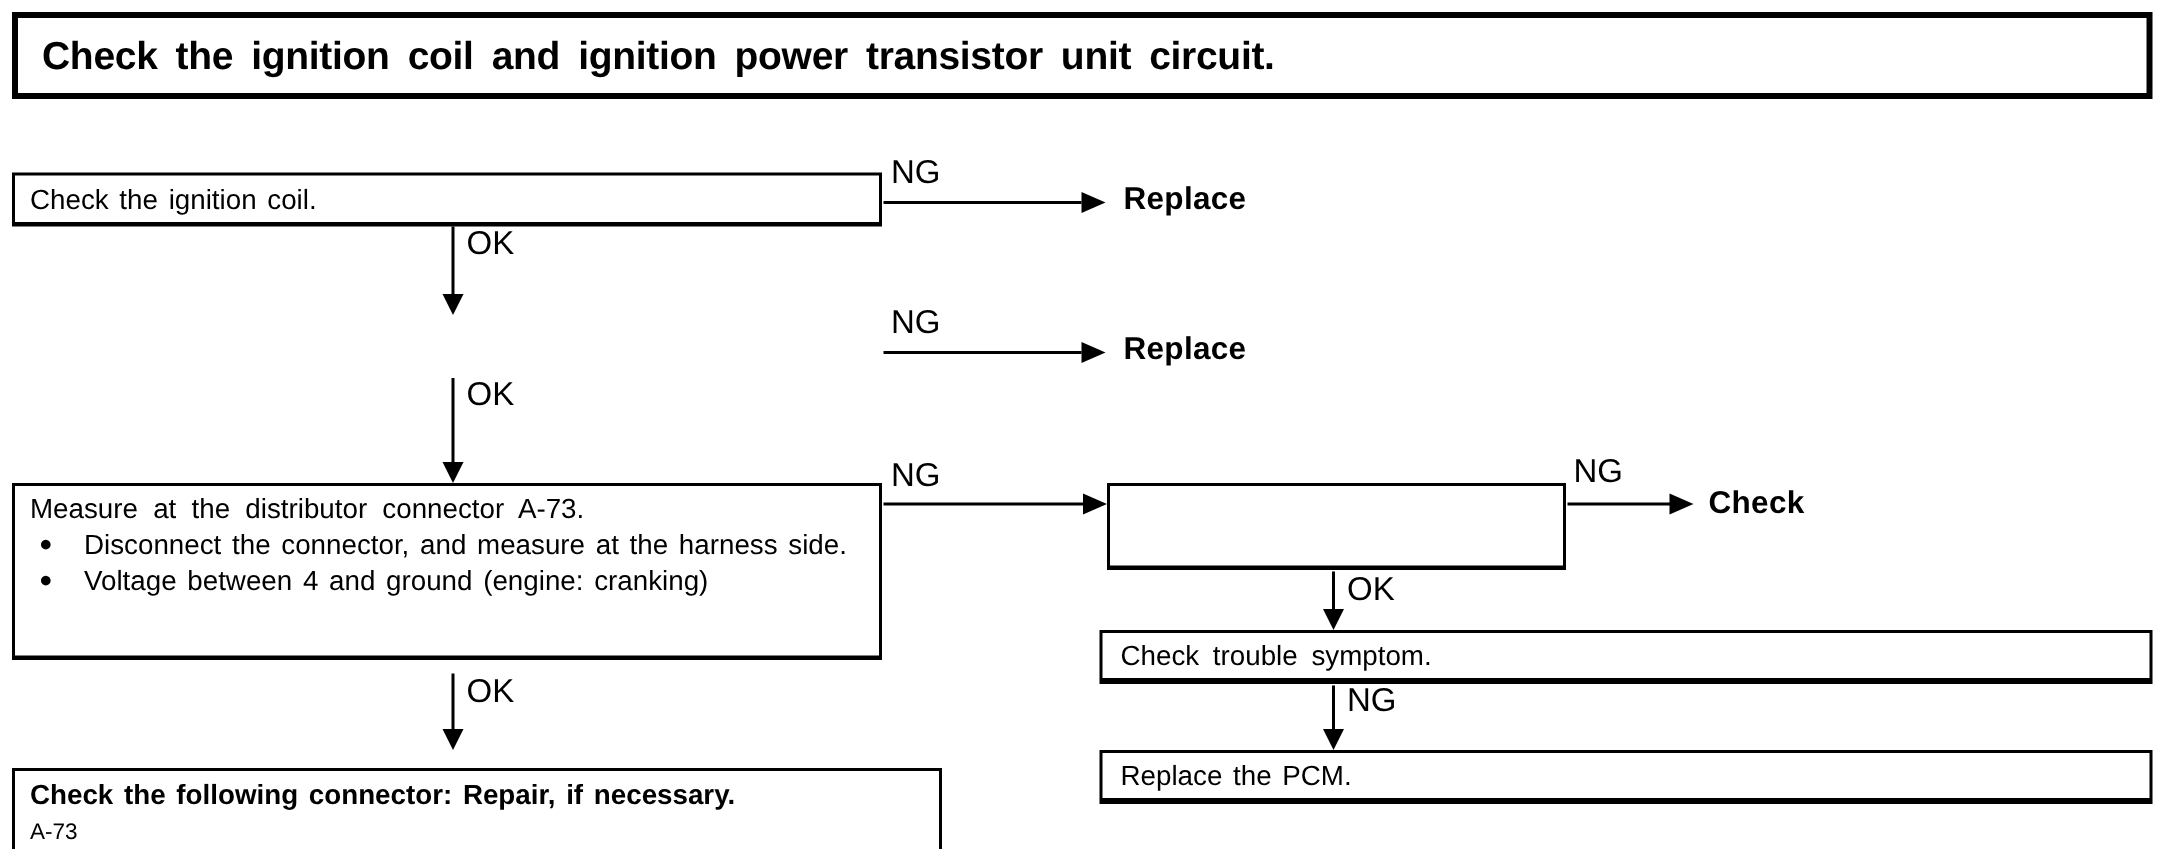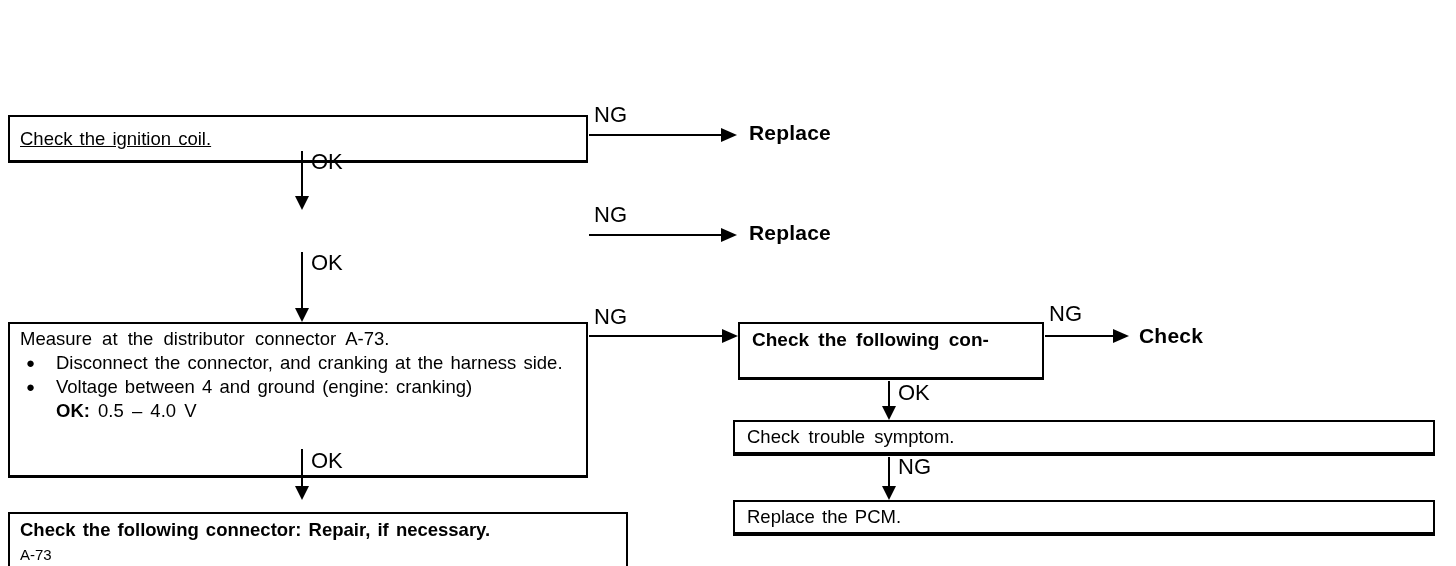--- a/index.html
+++ b/index.html
@@ -23,23 +23,23 @@
     left:8px;top:8px;width:1427px;height:58px;
     border-width:4px;
     display:flex;align-items:center;
     padding-left:16px;
   }
   #title-box .t{
     font-size:26px;font-weight:bold;word-spacing:5px;letter-spacing:-0.2px;
     white-space:nowrap;
   }
   .node-text{font-size:18.5px;word-spacing:2px;}
-  #node-coil{left:8px;top:115px;width:580px;height:48px;display:flex;align-items:center;padding:0 10px;text-decoration:underline;}
+  #node-coil{left:8px;top:115px;width:580px;height:36px;display:flex;align-items:center;padding:0 10px;}
   #node-transistor{left:8px;top:211px;width:580px;height:40px;display:flex;align-items:center;padding:0 10px;}
-  #node-measure{left:8px;top:322px;width:580px;height:156px;padding:3px 10px;line-height:24px;}
+  #node-measure{left:8px;top:322px;width:580px;height:118px;padding:3px 10px;line-height:24px;}
   #node-measure .m-title{font-size:18.5px;word-spacing:5px;}
   .brow{display:flex;}
   .brow .dot{width:36px;padding-left:6px;font-size:15px;box-sizing:border-box;}
   .brow .btxt{width:512px;font-size:18.5px;word-spacing:2px;}
   .okline{margin-left:36px;font-size:18.5px;word-spacing:3px;}
   .okline .b{font-weight:bold;}
   #node-a73{left:8px;top:512px;width:620px;height:58px;padding:3px 10px;line-height:25px;box-sizing:border-box;}
   #node-a73 .l1{font-size:18.5px;font-weight:bold;word-spacing:2px;white-space:nowrap;}
   #node-a73 .l2{font-size:15px;}
   #node-a77{left:738px;top:322px;width:306px;height:58px;padding:3px 12px;line-height:25px;}
@@ -60,49 +60,47 @@
     border-top:14px solid #000;}
   
   .edge-label{position:absolute;font-size:22px;line-height:1;white-space:nowrap;}
   .terminal{position:absolute;font-size:21px;font-weight:bold;line-height:1;white-space:nowrap;letter-spacing:0.2px;}
 </style>
 </head>
 <body>
 
 <div id="stage">
 
+  <div class="box" id="title-box">
+    <span class="t">Check the ignition coil and ignition power transistor unit circuit.</span>
+  </div>
 
   <div class="box" id="node-coil">
     <span class="node-text">Check the ignition coil.</span>
   </div>
 
 
   <div class="box" id="node-measure">
     <div class="m-title">Measure at the distributor connector A-73.</div>
     <div class="brow">
       <span class="dot">●</span>
-      <span class="btxt">Disconnect the connector, and cranking at the harness side.</span>
+      <span class="btxt">Disconnect the connector, and measure at the harness side.</span>
     </div>
     <div class="brow">
       <span class="dot">●</span>
       <span class="btxt">Voltage between 4 and ground (engine: cranking)</span>
-    </div>
-    <div class="okline">
-      <span class="b">OK:</span>
-      <span>0.5 – 4.0 V</span>
     </div>
   </div>
 
   <div class="box" id="node-a73">
     <div class="l1">Check the following connector: Repair, if necessary.</div>
     <div class="l2">A-73</div>
   </div>
 
   <div class="box" id="node-a77">
-    <div class="l1">Check the following con-</div>
   </div>
 
   <div class="box" id="node-symptom">
     <span class="node-text">Check trouble symptom.</span>
   </div>
 
   <div class="box" id="node-pcm">
     <span class="node-text">Replace the PCM.</span>
   </div>
 

